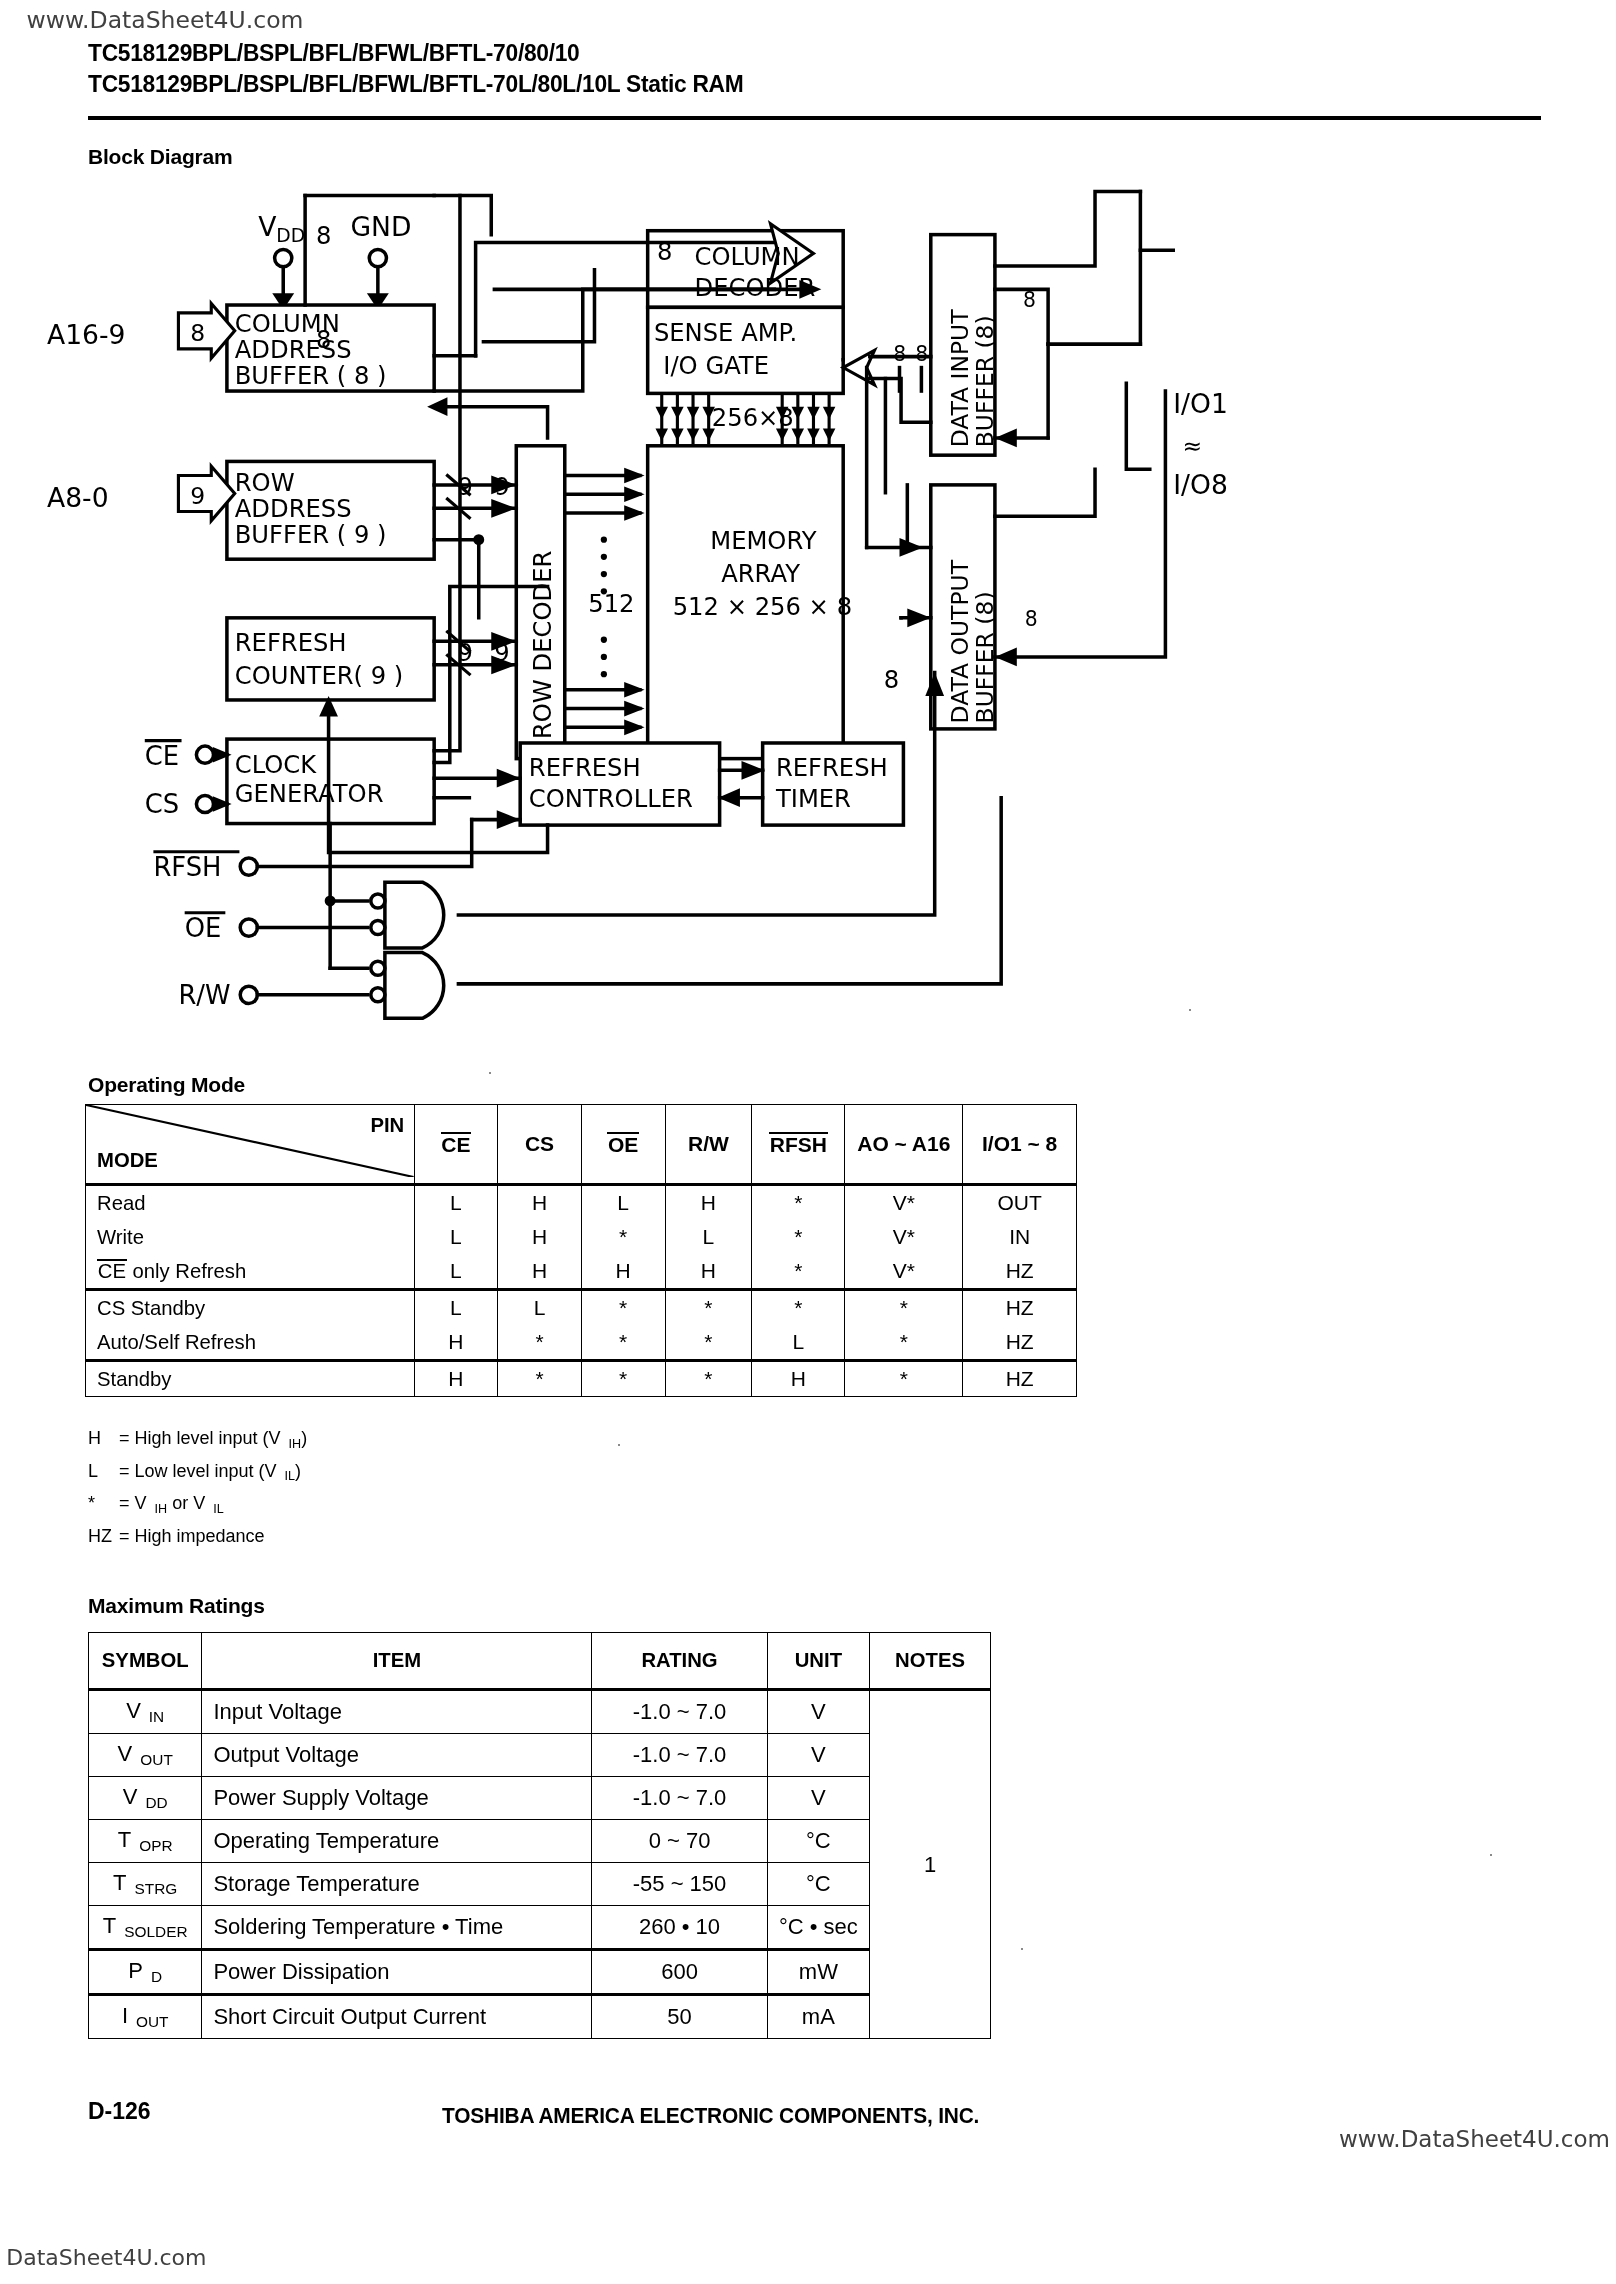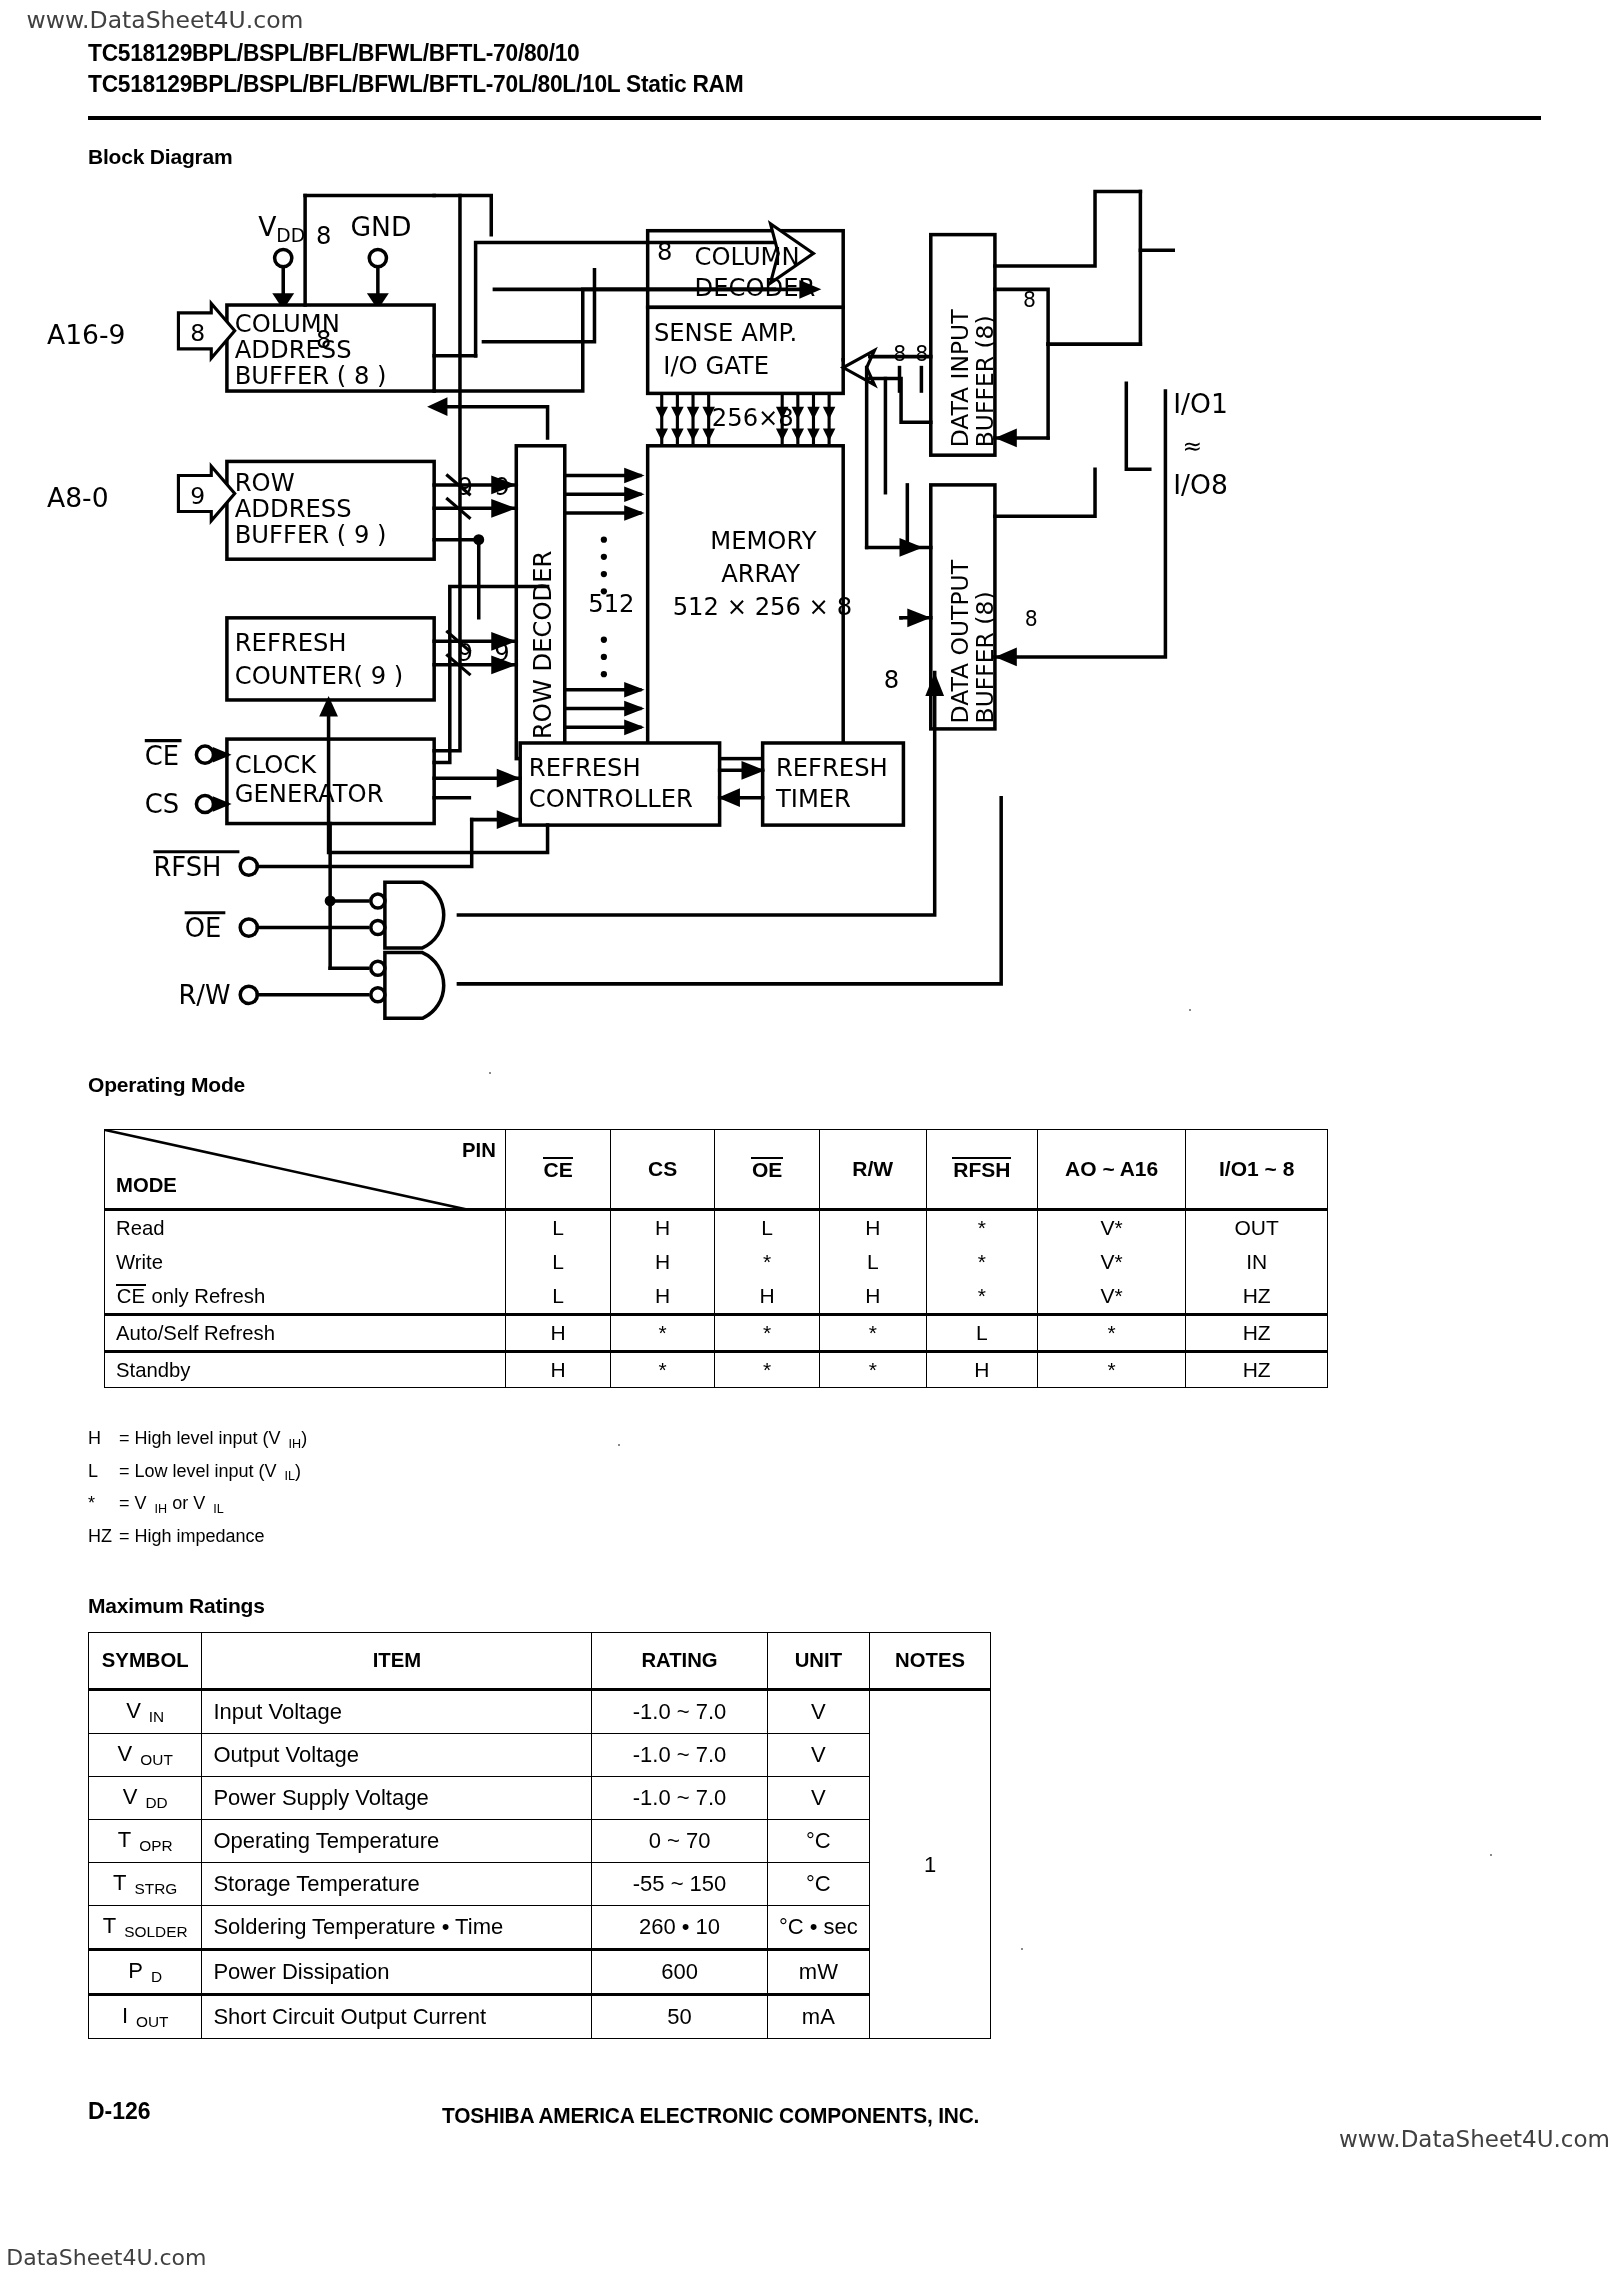--- a/index.html
+++ b/index.html
@@ -84,21 +84,21 @@
   table.dt td, table.dt th {
     border: 1.6px solid #000;
     padding: 0;
     text-align: center;
     vertical-align: middle;
     font-weight: normal;
     color: #000;
   }
 
   
-  #op-mode-table { left: 104px; top: 1104px; width: 1224px; margin-top: 25px; }
+  #op-mode-table { left: 85px; top: 1104px; width: 992px; }
   #op-mode-table th { font-weight: bold; font-size: 21px; height: 78px; }
   #op-mode-table td { font-size: 21px; height: 34px; }
   #op-mode-table td.mode-name {
     text-align: left;
     padding-left: 11px;
     font-size: 20.3px;
     white-space: nowrap;
   }
   .thick-top { border-top: 3.1px solid #000 !important; }
   .thick-bot { border-bottom: 3.1px solid #000 !important; }
@@ -511,20 +511,30 @@
       <td class="mode-name no-t"><span class="ovl">CE</span><span> only Refresh</span></td>
       <td class="no-t">L</td>
       <td class="no-t">H</td>
       <td class="no-t">H</td>
       <td class="no-t">H</td>
       <td class="no-t">*</td>
       <td class="no-t">V*</td>
       <td class="no-t">HZ</td>
     </tr>
 
+    <tr>
+      <td class="mode-name no-b">CS Standby</td>
+      <td class="no-b">L</td>
+      <td class="no-b">L</td>
+      <td class="no-b">*</td>
+      <td class="no-b">*</td>
+      <td class="no-b">*</td>
+      <td class="no-b">*</td>
+      <td class="no-b">HZ</td>
+    </tr>
     <tr class="thick-bot">
       <td class="mode-name no-t">Auto/Self Refresh</td>
       <td class="no-t">H</td>
       <td class="no-t">*</td>
       <td class="no-t">*</td>
       <td class="no-t">*</td>
       <td class="no-t">L</td>
       <td class="no-t">*</td>
       <td class="no-t">HZ</td>
     </tr>

